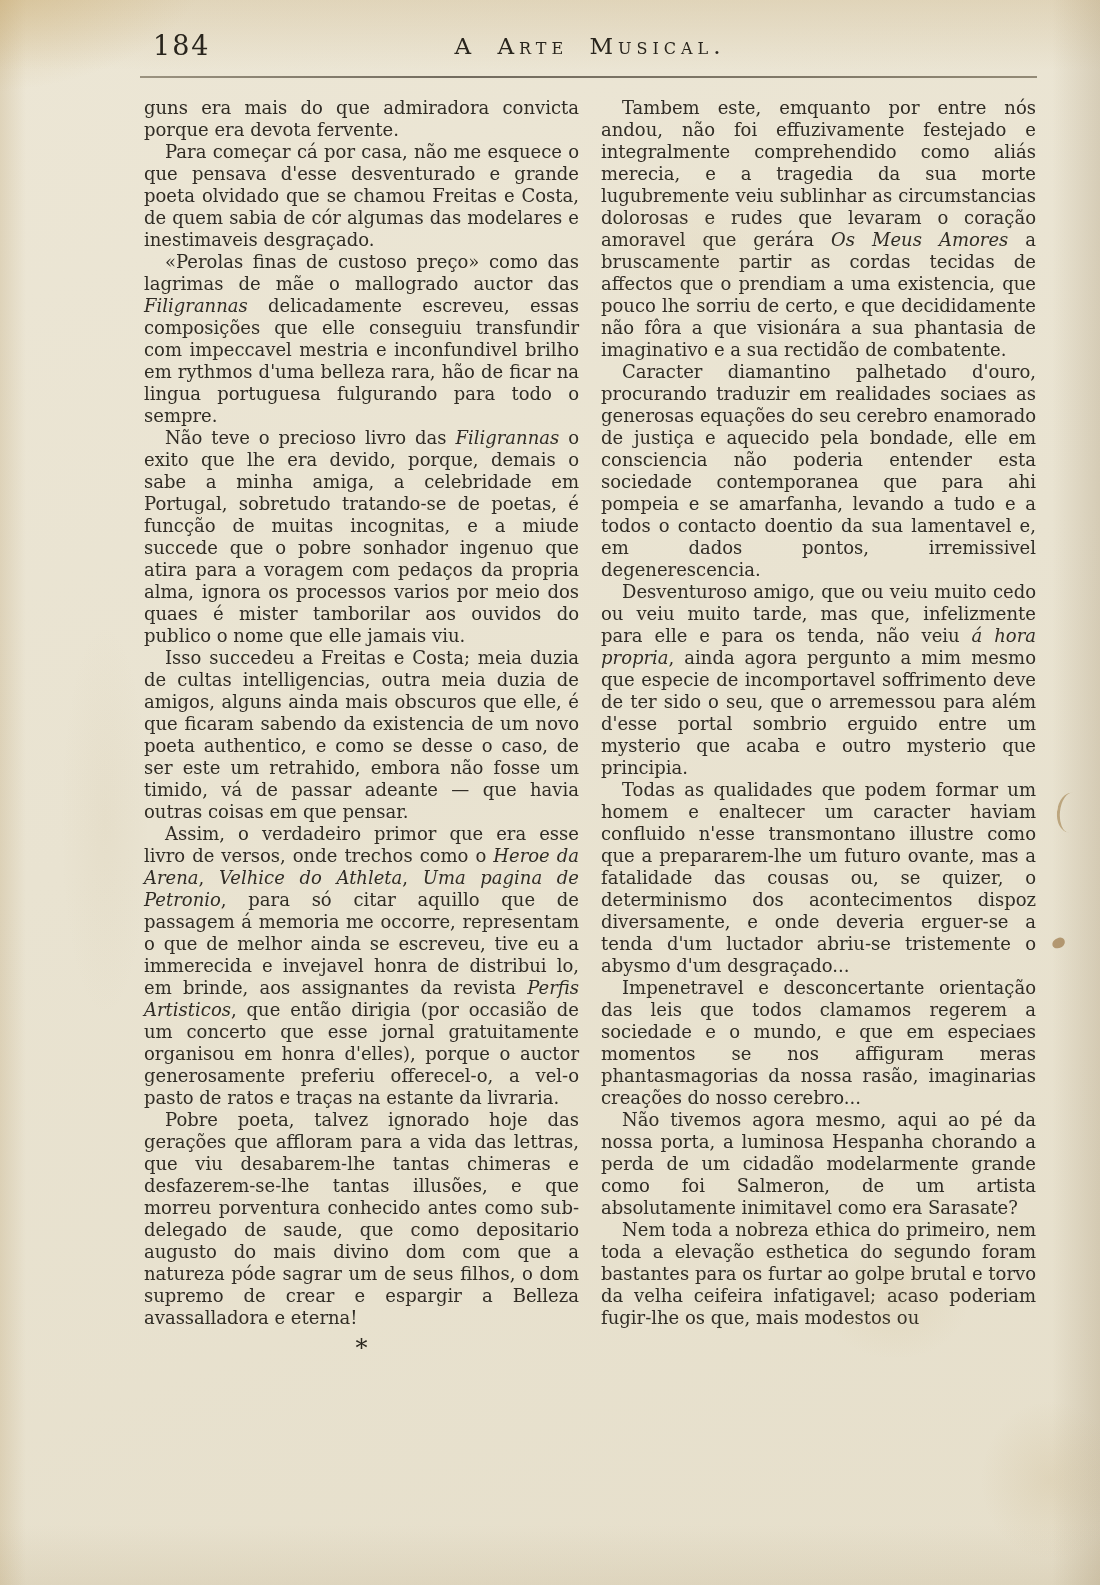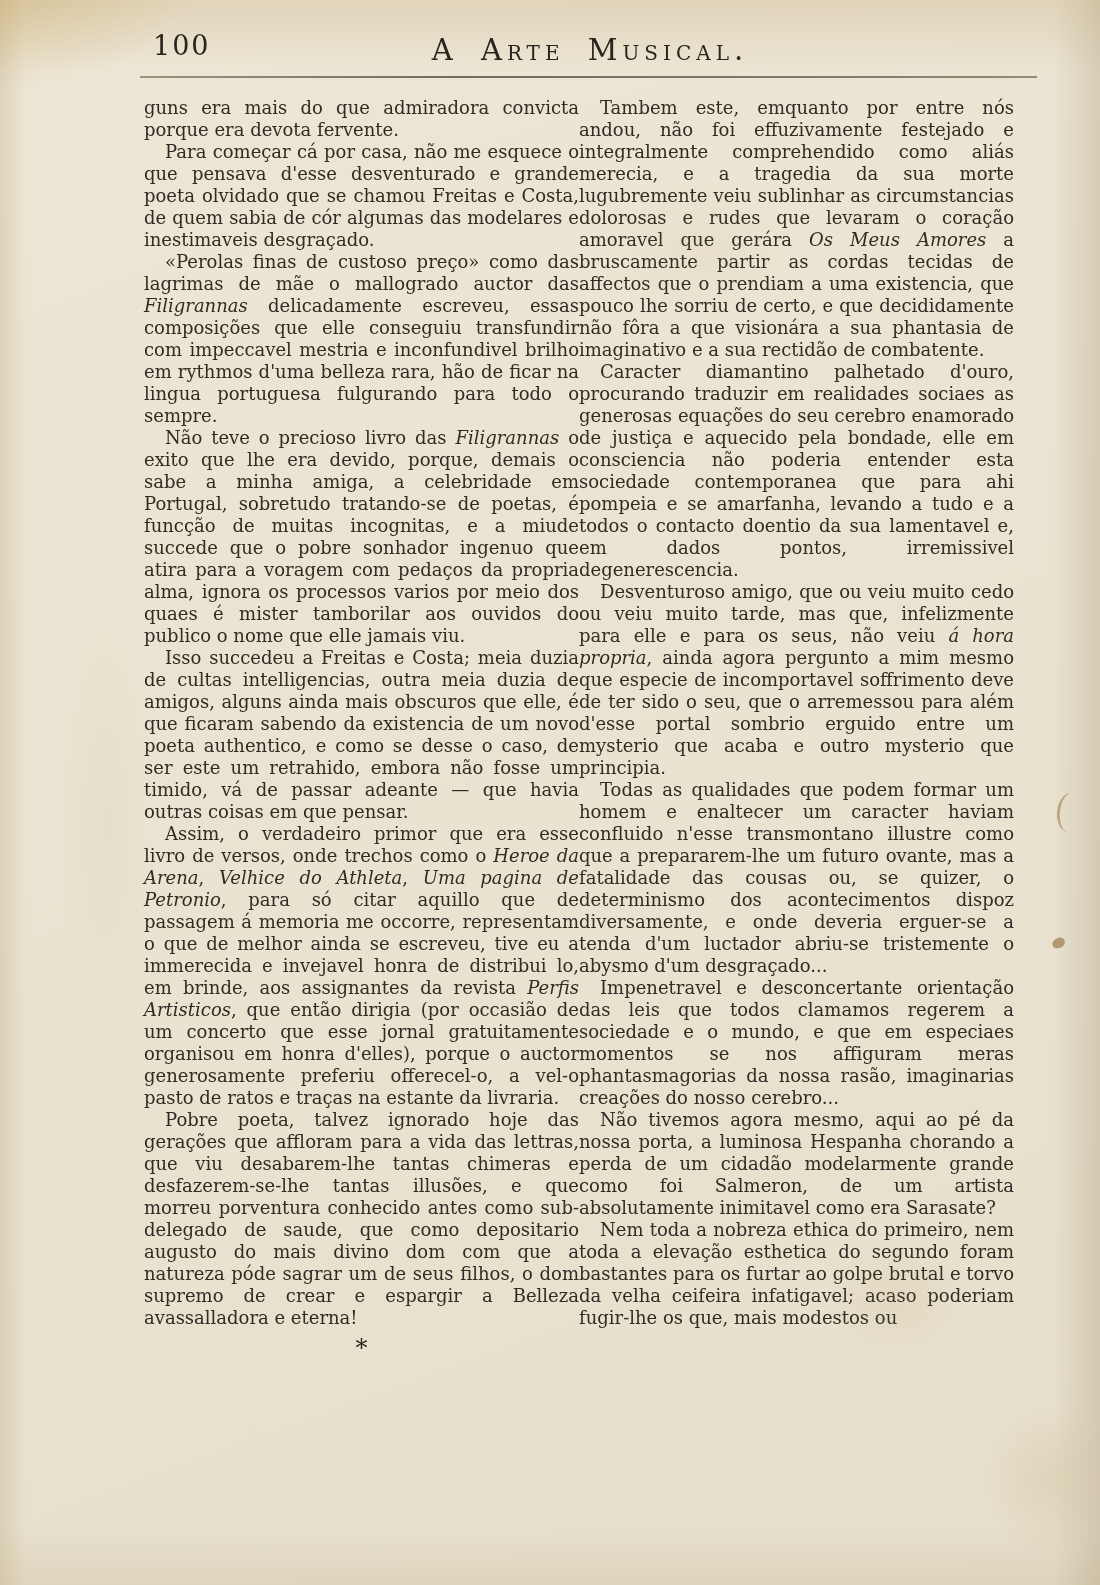--- a/index.html
+++ b/index.html
@@ -35,21 +35,21 @@
     font-size: 27px;
     letter-spacing: 2px;
     color: #29251d;
   }
   .header-title {
     position: absolute;
     top: 33px;
     left: 590px;
     transform: translateX(-50%);
     font-variant: small-caps;
-    font-size: 29px;
+    font-size: 23px;
     letter-spacing: 5px;
     word-spacing: 9px;
     white-space: nowrap;
     color: #29251d;
   }
   .header-rule {
     position: absolute;
     top: 76px;
     left: 140px;
     width: 897px;
@@ -58,20 +58,21 @@
     opacity: 0.85;
   }
 
   
   .columns {
     position: absolute;
     top: 97px;
     left: 144px;
     width: 893px;
     display: flex;
+    gap: 22px;
   }
   .col {
     flex: 0 0 435px;
     width: 435px;
     font-size: 18px;
     line-height: 22px;
     text-align: justify;
     hyphens: auto;
     -webkit-hyphens: auto;
     color: #302c25;
@@ -124,41 +125,41 @@
   .stain-4 {
     left: 60px; top: 620px; width: 90px; height: 400px;
     background: radial-gradient(ellipse at center, rgba(170,140,85,0.06), rgba(170,140,85,0) 70%);
   }
 </style>
 </head>
 <body>
 
 <div class="page">
 
-  <div class="header-pagenum">100</div>
+  <div class="header-pagenum">184</div>
 
   <div class="header-title">A Arte Musical.</div>
 
   <div class="header-rule"></div>
 
   <div class="columns">
     <div class="col" id="col-left" lang="pt">
         <p class="no-indent"><span>guns era mais do que admiradora convicta porque era devota fervente.</span></p>
         <p><span>Para começar cá por casa, não me esquece o que pensava d'esse desventurado e grande poeta olvidado que se chamou Freitas e Costa, de quem sabia de cór algumas das modelares e inestimaveis desgraçado.</span></p>
         <p><span>«Perolas finas de custoso preço» como das lagrimas de mãe o mallogrado auctor das </span><i>Filigrannas</i><span> delicadamente escreveu, essas composições que elle conseguiu transfundir com impeccavel mestria e inconfundivel brilho em rythmos d'uma belleza rara, hão de ficar na lingua portuguesa fulgurando para todo o sempre.</span></p>
         <p><span>Não teve o precioso livro das </span><i>Filigrannas</i><span> o exito que lhe era devido, porque, demais o sabe a minha amiga, a celebridade em Portugal, sobretudo tratando-se de poetas, é funcção de muitas incognitas, e a miude succede que o pobre sonhador ingenuo que atira para a voragem com pedaços da propria alma, ignora os processos varios por meio dos quaes é mister tamborilar aos ouvidos do publico o nome que elle jamais viu.</span></p>
         <p><span>Isso succedeu a Freitas e Costa; meia duzia de cultas intelligencias, outra meia duzia de amigos, alguns ainda mais obscuros que elle, é que ficaram sabendo da existencia de um novo poeta authentico, e como se desse o caso, de ser este um retrahido, embora não fosse um timido, vá de passar adeante — que havia outras coisas em que pensar.</span></p>
         <p><span>Assim, o verdadeiro primor que era esse livro de versos, onde trechos como o </span><i>Heroe da Arena</i><span>, </span><i>Velhice do Athleta</i><span>, </span><i>Uma pagina de Petronio</i><span>, para só citar aquillo que de passagem á memoria me occorre, representam o que de melhor ainda se escreveu, tive eu a immerecida e invejavel honra de distribui lo, em brinde, aos assignantes da revista </span><i>Perfis Artisticos</i><span>, que então dirigia (por occasião de um concerto que esse jornal gratuitamente organisou em honra d'elles), porque o auctor generosamente preferiu offerecel-o, a vel-o pasto de ratos e traças na estante da livraria.</span></p>
         <p><span>Pobre poeta, talvez ignorado hoje das gerações que affloram para a vida das lettras, que viu desabarem-lhe tantas chimeras e desfazerem-se-lhe tantas illusões, e que morreu porventura conhecido antes como sub-delegado de saude, que como depositario augusto do mais divino dom com que a natureza póde sagrar um de seus filhos, o dom supremo de crear e espargir a Belleza avassalladora e eterna!</span></p>
         <div class="separator">*</div>
       </div>
     <div class="col" id="col-right" lang="pt">
         <p><span>Tambem este, emquanto por entre nós andou, não foi effuzivamente festejado e integralmente comprehendido como aliás merecia, e a tragedia da sua morte lugubremente veiu sublinhar as circumstancias dolorosas e rudes que levaram o coração amoravel que gerára </span><i>Os Meus Amores</i><span> a bruscamente partir as cordas tecidas de affectos que o prendiam a uma existencia, que pouco lhe sorriu de certo, e que decididamente não fôra a que visionára a sua phantasia de imaginativo e a sua rectidão de combatente.</span></p>
         <p><span>Caracter diamantino palhetado d'ouro, procurando traduzir em realidades sociaes as generosas equações do seu cerebro enamorado de justiça e aquecido pela bondade, elle em consciencia não poderia entender esta sociedade contemporanea que para ahi pompeia e se amarfanha, levando a tudo e a todos o contacto doentio da sua lamentavel e, em dados pontos, irremissivel degenerescencia.</span></p>
-        <p><span>Desventuroso amigo, que ou veiu muito cedo ou veiu muito tarde, mas que, infelizmente para elle e para os seus, não veiu </span><i>á hora propria</i><span>, ainda agora pergunto a mim mesmo que especie de incomportavel soffrimento deve de ter sido o seu, que o arremessou para além d'esse portal sombrio erguido entre um mysterio que acaba e outro mysterio que principia.</span></p>
+        <p><span>Desventuroso amigo, que ou veiu muito cedo ou veiu muito tarde, mas que, infelizmente para elle e para os tenda, não veiu </span><i>á hora propria</i><span>, ainda agora pergunto a mim mesmo que especie de incomportavel soffrimento deve de ter sido o seu, que o arremessou para além d'esse portal sombrio erguido entre um mysterio que acaba e outro mysterio que principia.</span></p>
         <p><span>Todas as qualidades que podem formar um homem e enaltecer um caracter haviam confluido n'esse transmontano illustre como que a prepararem-lhe um futuro ovante, mas a fatalidade das cousas ou, se quizer, o determinismo dos acontecimentos dispoz diversamente, e onde deveria erguer-se a tenda d'um luctador abriu-se tristemente o abysmo d'um desgraçado...</span></p>
         <p><span>Impenetravel e desconcertante orientação das leis que todos clamamos regerem a sociedade e o mundo, e que em especiaes momentos se nos affiguram meras phantasmagorias da nossa rasão, imaginarias creações do nosso cerebro...</span></p>
         <p><span>Não tivemos agora mesmo, aqui ao pé da nossa porta, a luminosa Hespanha chorando a perda de um cidadão modelarmente grande como foi Salmeron, de um artista absolutamente inimitavel como era Sarasate?</span></p>
         <p><span>Nem toda a nobreza ethica do primeiro, nem toda a elevação esthetica do segundo foram bastantes para os furtar ao golpe brutal e torvo da velha ceifeira infatigavel; acaso poderiam fugir-lhe os que, mais modestos ou</span></p>
       </div>
   </div>
 
   <div class="artifact mark-curve"></div>
   <div class="artifact mark-speck"></div>
   <div class="artifact stain-1"></div>

